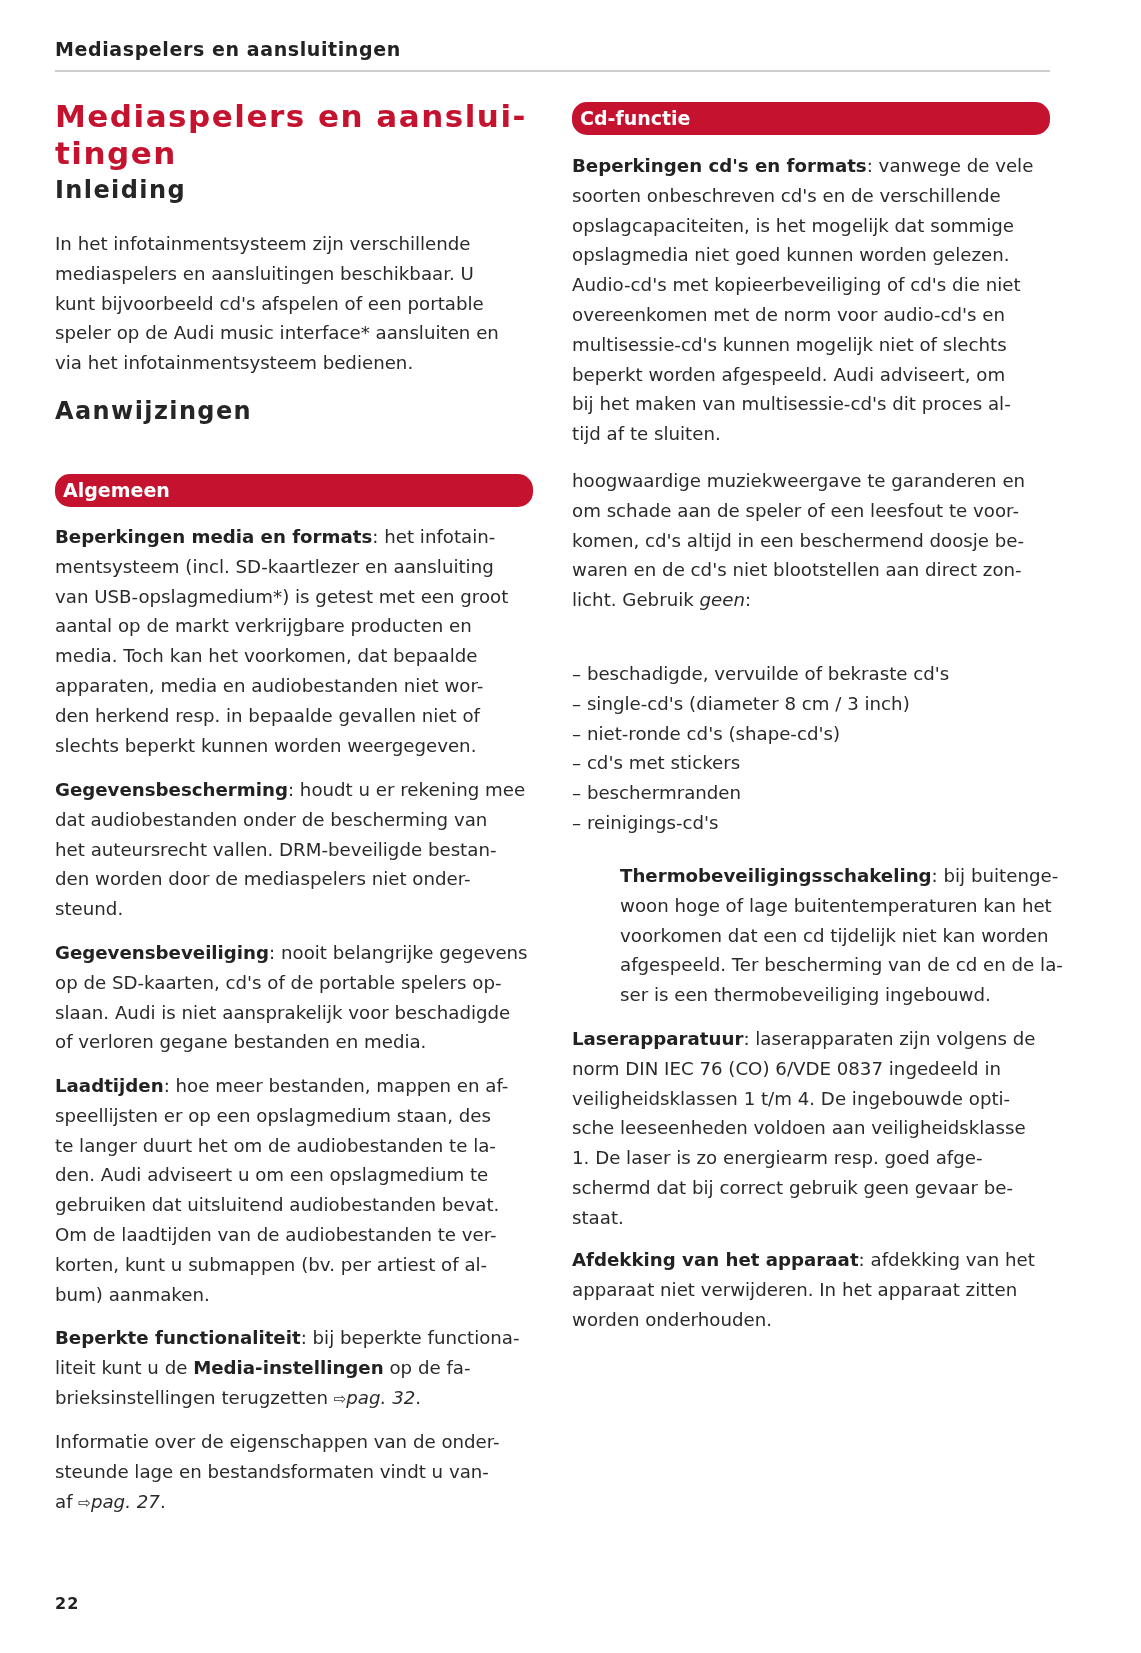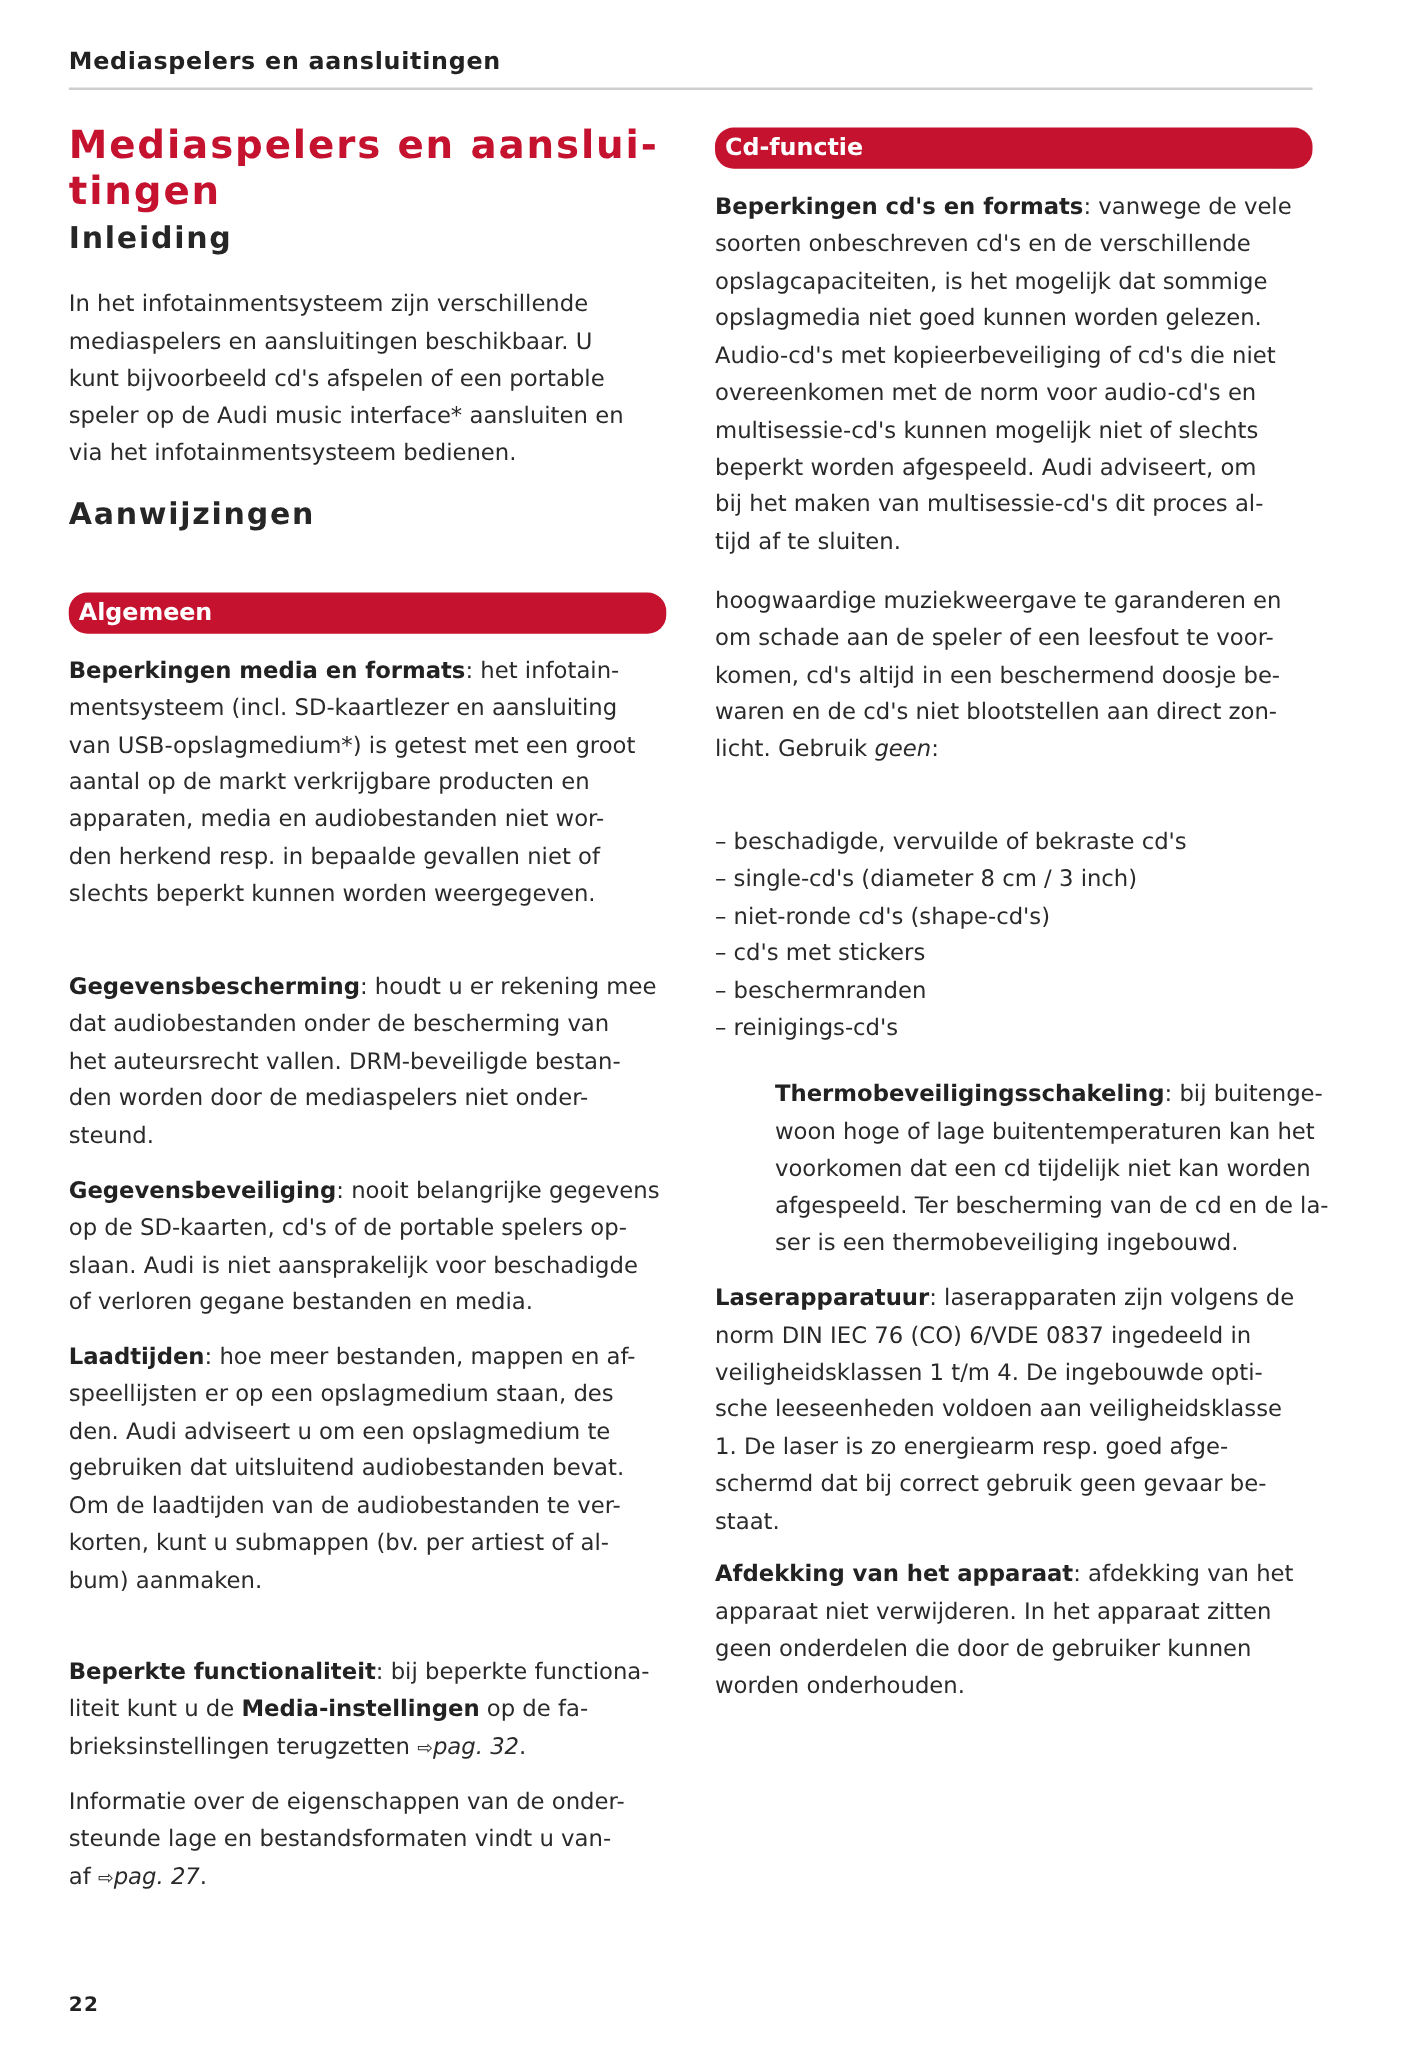--- a/index.html
+++ b/index.html
@@ -83,20 +83,21 @@
 
   <h2 class="h2" style="top:397px;">Aanwijzingen</h2>
 
   <div class="section-bar" style="top:474px;">Algemeen</div>
 
   <p class="para" style="top:522px;">
     <span class="line"><b>Beperkingen media en formats</b><span>: het infotain-</span></span>
     <span class="line">mentsysteem (incl. SD-kaartlezer en aansluiting</span>
     <span class="line">van USB-opslagmedium*) is getest met een groot</span>
     <span class="line">aantal op de markt verkrijgbare producten en</span>
+    <span class="line">media. Toch kan het voorkomen, dat bepaalde</span>
     <span class="line">apparaten, media en audiobestanden niet wor-</span>
     <span class="line">den herkend resp. in bepaalde gevallen niet of</span>
     <span class="line">slechts beperkt kunnen worden weergegeven.</span>
   </p>
 
   <p class="para" style="top:775px;">
     <span class="line"><b>Gegevensbescherming</b><span>: houdt u er rekening mee</span></span>
     <span class="line">dat audiobestanden onder de bescherming van</span>
     <span class="line">het auteursrecht vallen. DRM-beveiligde bestan-</span>
     <span class="line">den worden door de mediaspelers niet onder-</span>
@@ -106,20 +107,21 @@
   <p class="para" style="top:938px;">
     <span class="line"><b>Gegevensbeveiliging</b><span>: nooit belangrijke gegevens</span></span>
     <span class="line">op de SD-kaarten, cd's of de portable spelers op-</span>
     <span class="line">slaan. Audi is niet aansprakelijk voor beschadigde</span>
     <span class="line">of verloren gegane bestanden en media.</span>
   </p>
 
   <p class="para" style="top:1071px;">
     <span class="line"><b>Laadtijden</b><span>: hoe meer bestanden, mappen en af-</span></span>
     <span class="line">speellijsten er op een opslagmedium staan, des</span>
+    <span class="line">te langer duurt het om de audiobestanden te la-</span>
     <span class="line">den. Audi adviseert u om een opslagmedium te</span>
     <span class="line">gebruiken dat uitsluitend audiobestanden bevat.</span>
     <span class="line">Om de laadtijden van de audiobestanden te ver-</span>
     <span class="line">korten, kunt u submappen (bv. per artiest of al-</span>
     <span class="line">bum) aanmaken.</span>
   </p>
 
   <p class="para" style="top:1323px;">
     <span class="line"><b>Beperkte functionaliteit</b><span>: bij beperkte functiona-</span></span>
     <span class="line"><span>liteit kunt u de </span><b>Media-instellingen</b><span> op de fa-</span></span>
@@ -180,18 +182,17 @@
     <span class="line">veiligheidsklassen 1 t/m 4. De ingebouwde opti-</span>
     <span class="line">sche leeseenheden voldoen aan veiligheidsklasse</span>
     <span class="line">1. De laser is zo energiearm resp. goed afge-</span>
     <span class="line">schermd dat bij correct gebruik geen gevaar be-</span>
     <span class="line">staat.</span>
   </p>
 
   <p class="para" style="top:1245px;">
     <span class="line"><b>Afdekking van het apparaat</b><span>: afdekking van het</span></span>
     <span class="line">apparaat niet verwijderen. In het apparaat zitten</span>
-    <span class="line">geen onderdelen die door de gebruiker kunnen</span>
     <span class="line">worden onderhouden.</span>
   </p>
 </div>
 
 <div class="page-number">22</div>
 
 </body></html>

